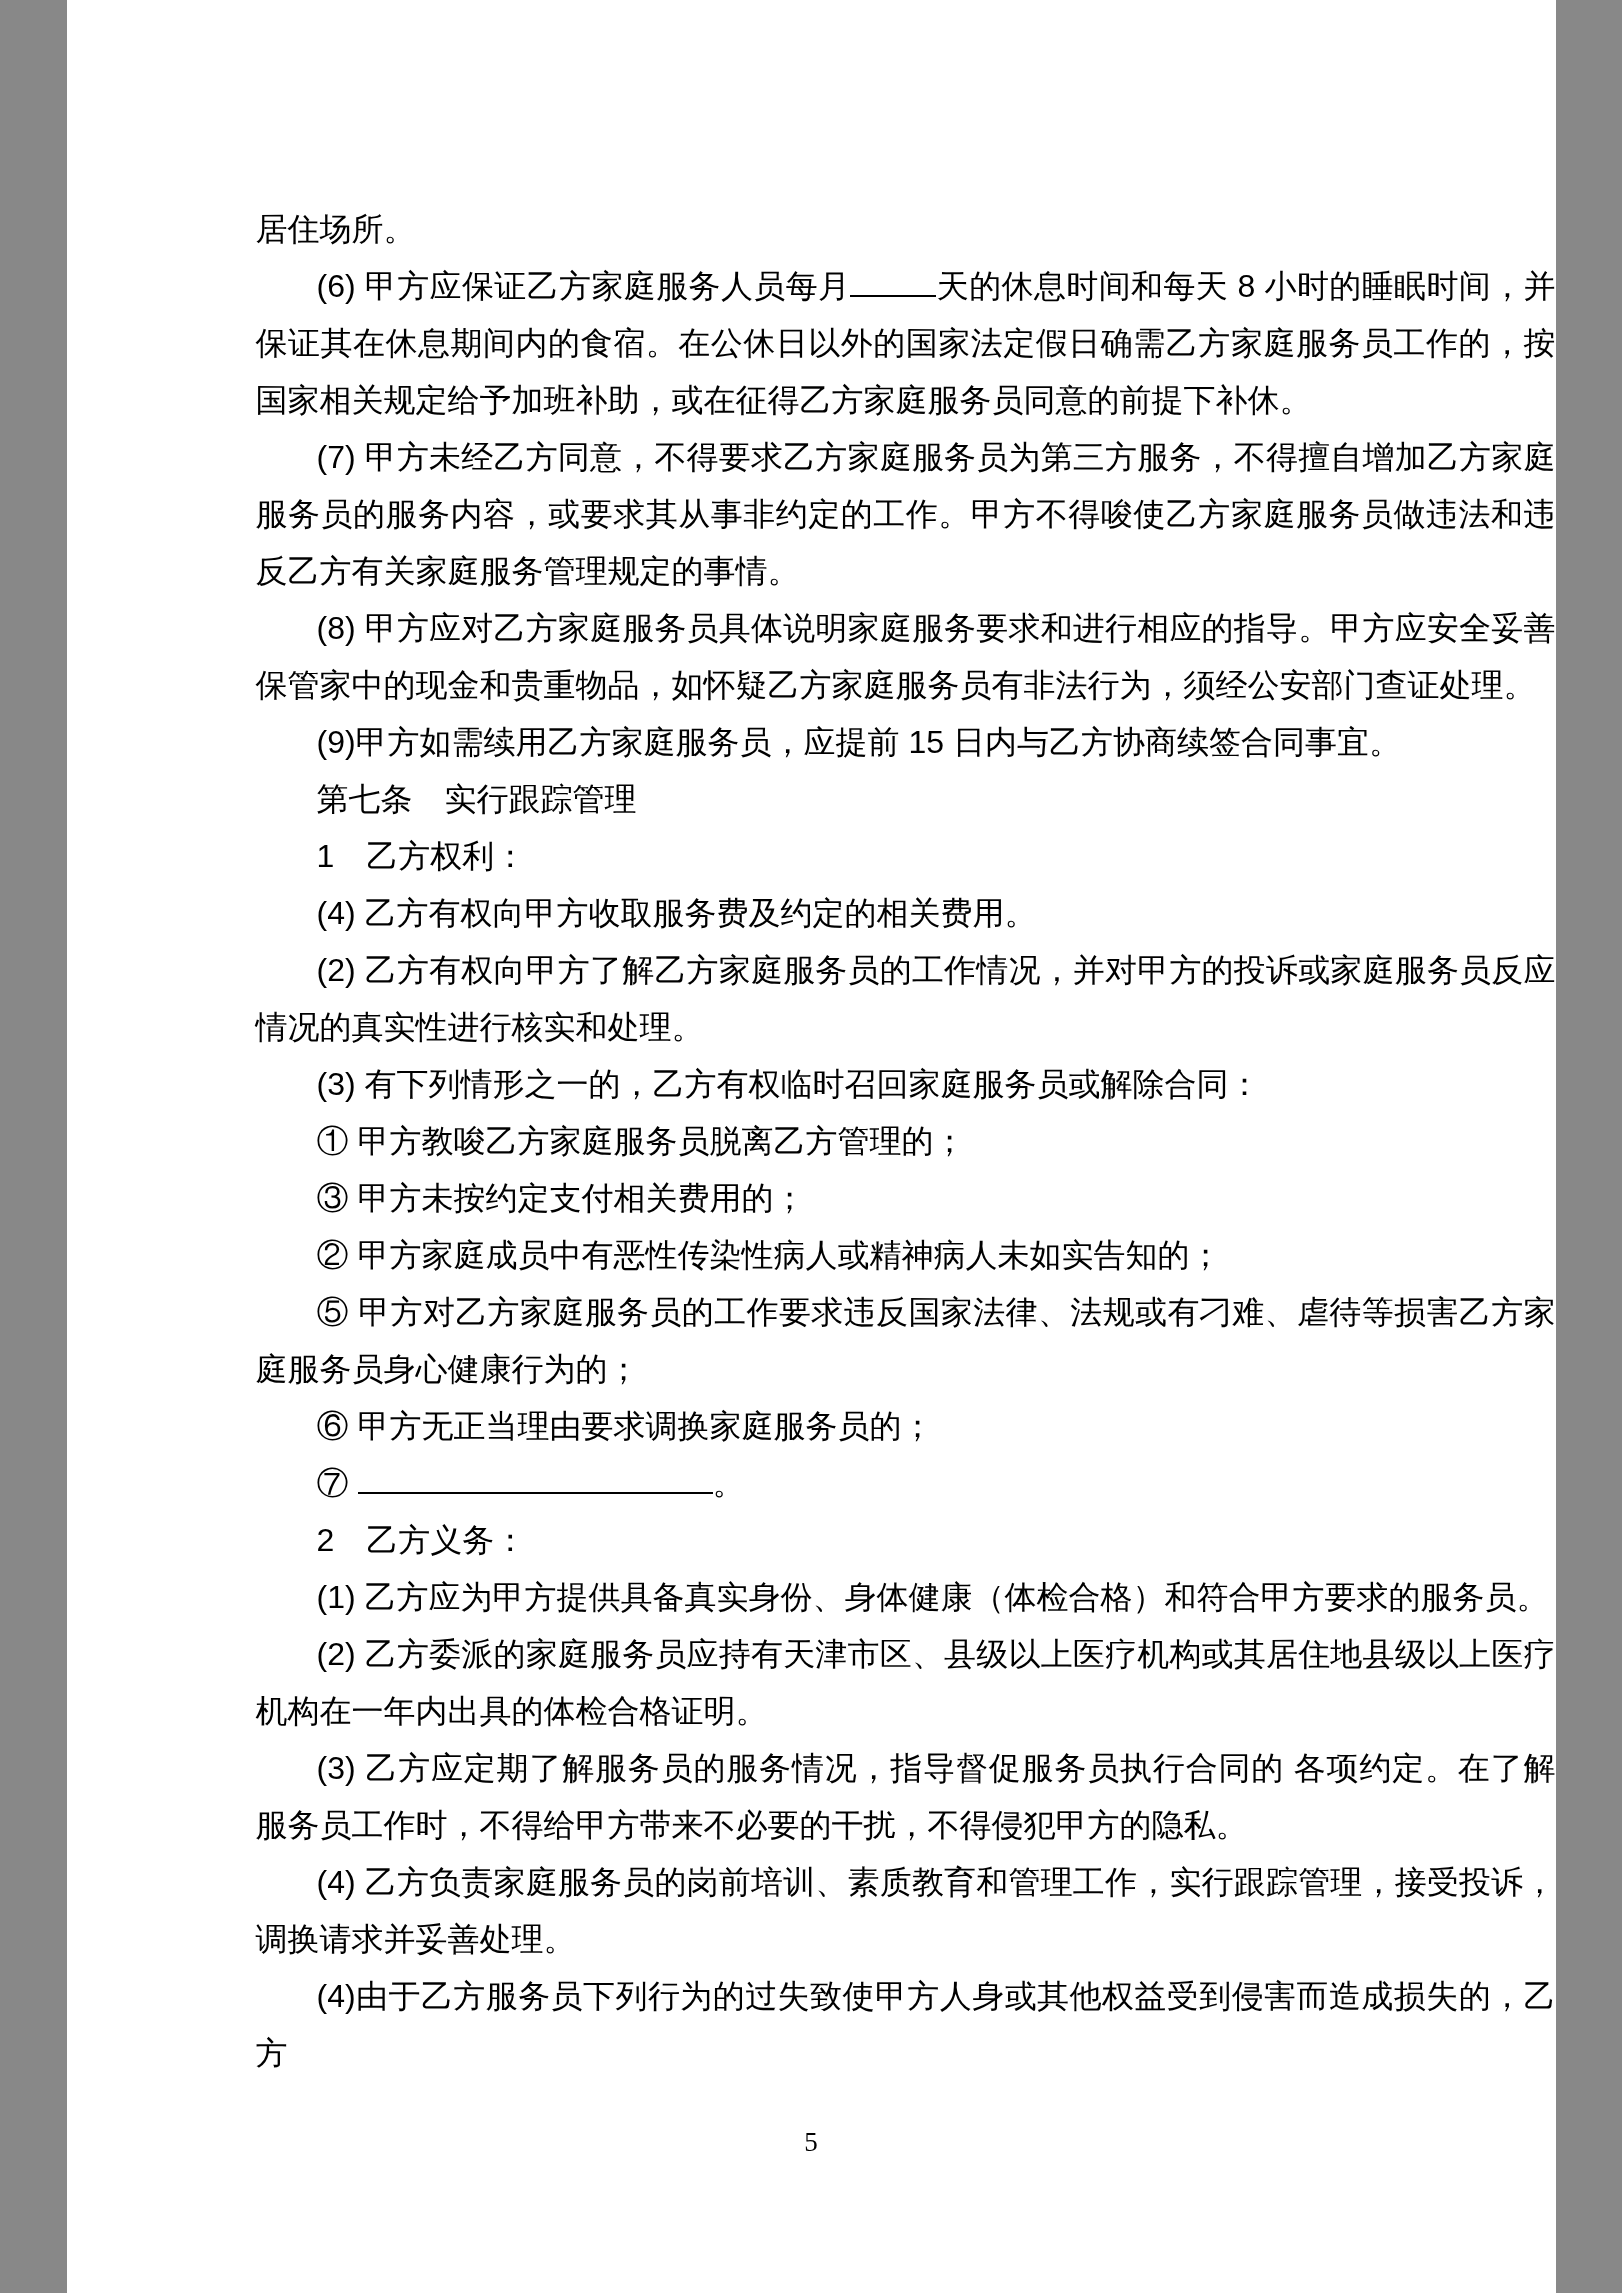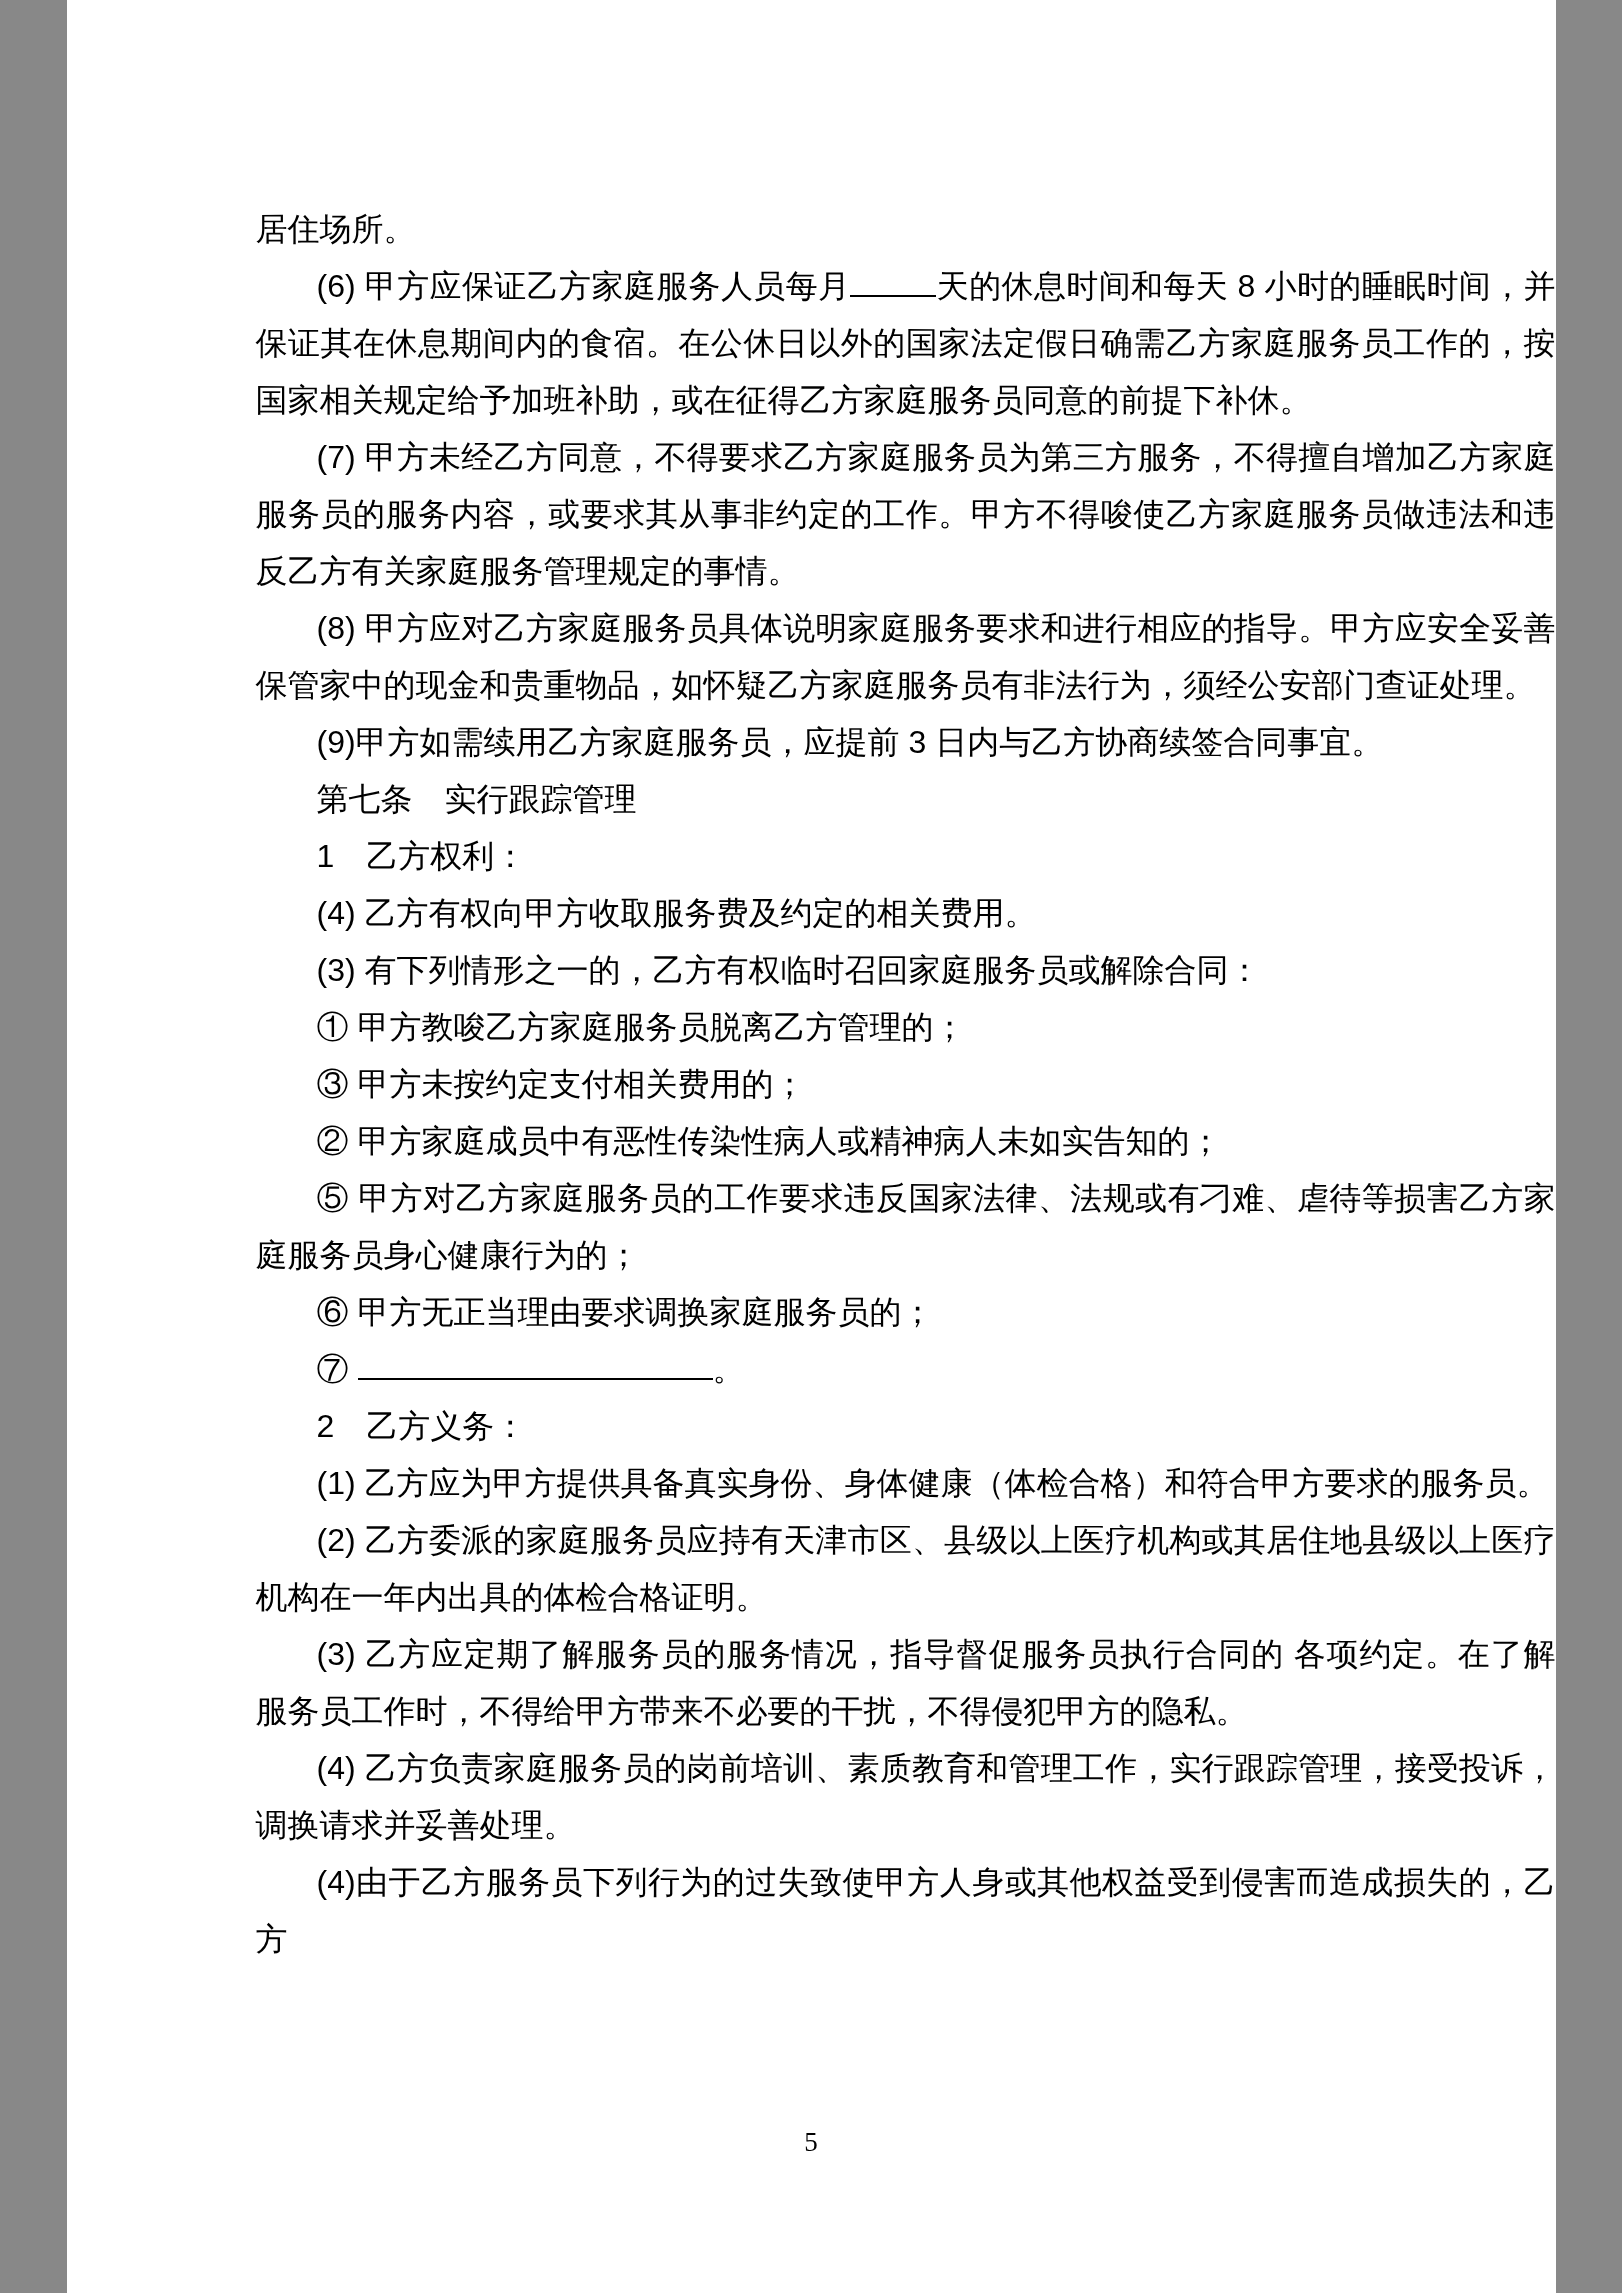--- a/index.html
+++ b/index.html
@@ -55,27 +55,28 @@
   <div class="doc-body">
 
     <p class="no-indent">居住场所。</p>
 
     <p><span>(6) 甲方应保证乙方家庭服务人员每月</span><span class="blank blank-short"></span><span>天的休息时间和每天 8 小时的睡眠时间，并保证其在休息期间内的食宿。在公休日以外的国家法定假日确需乙方家庭服务员工作的，按国家相关规定给予加班补助，或在征得乙方家庭服务员同意的前提下补休。</span></p>
 
     <p>(7) 甲方未经乙方同意，不得要求乙方家庭服务员为第三方服务，不得擅自增加乙方家庭服务员的服务内容，或要求其从事非约定的工作。甲方不得唆使乙方家庭服务员做违法和违反乙方有关家庭服务管理规定的事情。</p>
 
     <p>(8) 甲方应对乙方家庭服务员具体说明家庭服务要求和进行相应的指导。甲方应安全妥善保管家中的现金和贵重物品，如怀疑乙方家庭服务员有非法行为，须经公安部门查证处理。</p>
 
-    <p>(9)甲方如需续用乙方家庭服务员，应提前 3 日内与乙方协商续签合同事宜。</p>
+    <p>(9)甲方如需续用乙方家庭服务员，应提前 15 日内与乙方协商续签合同事宜。</p>
 
     <p>第七条　实行跟踪管理</p>
 
     <p>1　乙方权利：</p>
 
     <p>(4) 乙方有权向甲方收取服务费及约定的相关费用。</p>
+    <p>(2) 乙方有权向甲方了解乙方家庭服务员的工作情况，并对甲方的投诉或家庭服务员反应情况的真实性进行核实和处理。</p>
     <p>(3) 有下列情形之一的，乙方有权临时召回家庭服务员或解除合同：</p>
 
     <p>① 甲方教唆乙方家庭服务员脱离乙方管理的；</p>
     <p>③ 甲方未按约定支付相关费用的；</p>
     <p>② 甲方家庭成员中有恶性传染性病人或精神病人未如实告知的；</p>
     <p>⑤ 甲方对乙方家庭服务员的工作要求违反国家法律、法规或有刁难、虐待等损害乙方家庭服务员身心健康行为的；</p>
     <p>⑥ 甲方无正当理由要求调换家庭服务员的；</p>
 
     <p><span>⑦</span><span class="blank blank-long"></span><span>。</span></p>
 

